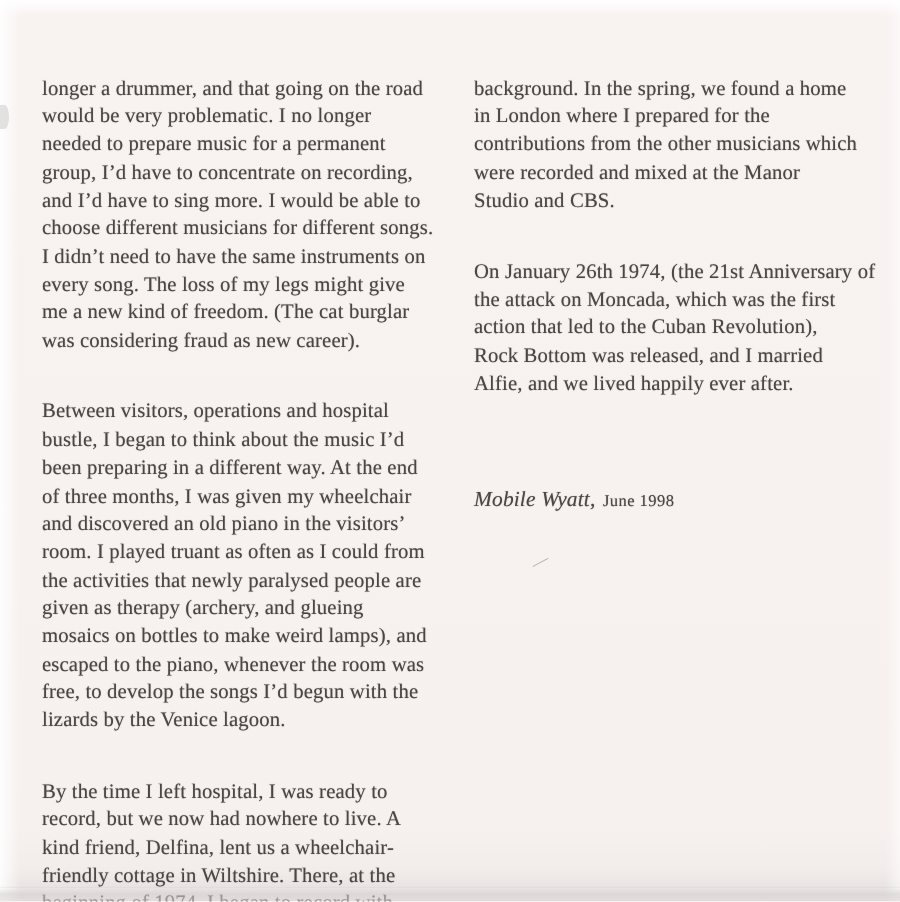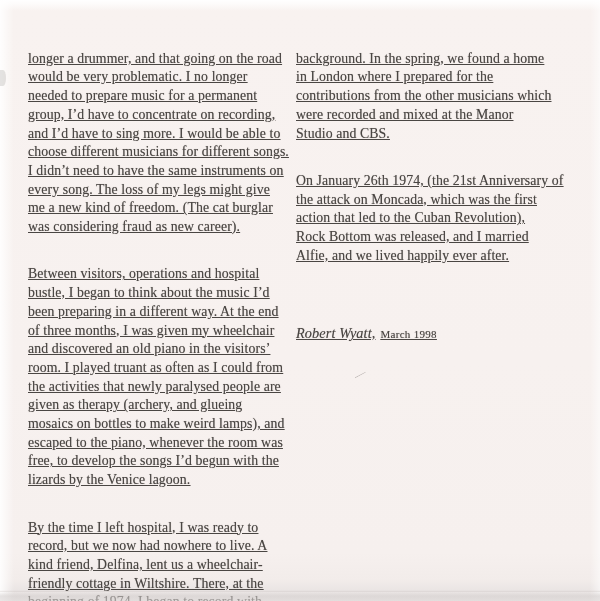--- a/index.html
+++ b/index.html
@@ -48,23 +48,23 @@
     top: 31px;
     width: 278px;
     color: #4a4643;
     font-size: 13.8px;
     line-height: 18.7px;
     letter-spacing: 0.1px;
     text-shadow: 0 0 0.7px rgba(86,80,76,0.55);
     white-space: pre-line;
   }
   .col-left  { left: 28px; }
-  .col-right { left: 296px; }
+  .col-right { left: 316px; }
 
-  .col p { margin: 0 0 10px 0; text-decoration: underline; }
+  .col p { margin: 0 0 10px 0; }
 
   .signature {
     margin-top: 30px !important;
     white-space: normal;
   }
   .sig-name {
     font-style: italic;
     font-size: 14.3px;
   }
   .sig-date {
@@ -137,21 +137,21 @@
 in London where I prepared for the
 contributions from the other musicians which
 were recorded and mixed at the Manor
 Studio and CBS.</p>
     <p>On January 26th 1974, (the 21st Anniversary of
 the attack on Moncada, which was the first
 action that led to the Cuban Revolution),
 Rock Bottom was released, and I married
 Alfie, and we lived happily ever after.</p>
     <p class="signature">
-      <span class="sig-name">Robert Wyatt,</span><span class="sig-date">March 1998</span>
+      <span class="sig-name">Mobile Wyatt,</span><span class="sig-date">June 1998</span>
     </p>
   </div>
 
   <div class="smudge smudge-1"></div>
   <div class="smudge smudge-2"></div>
 
   <div class="edge-bottom"></div>
 </div>
 
 </body></html>

